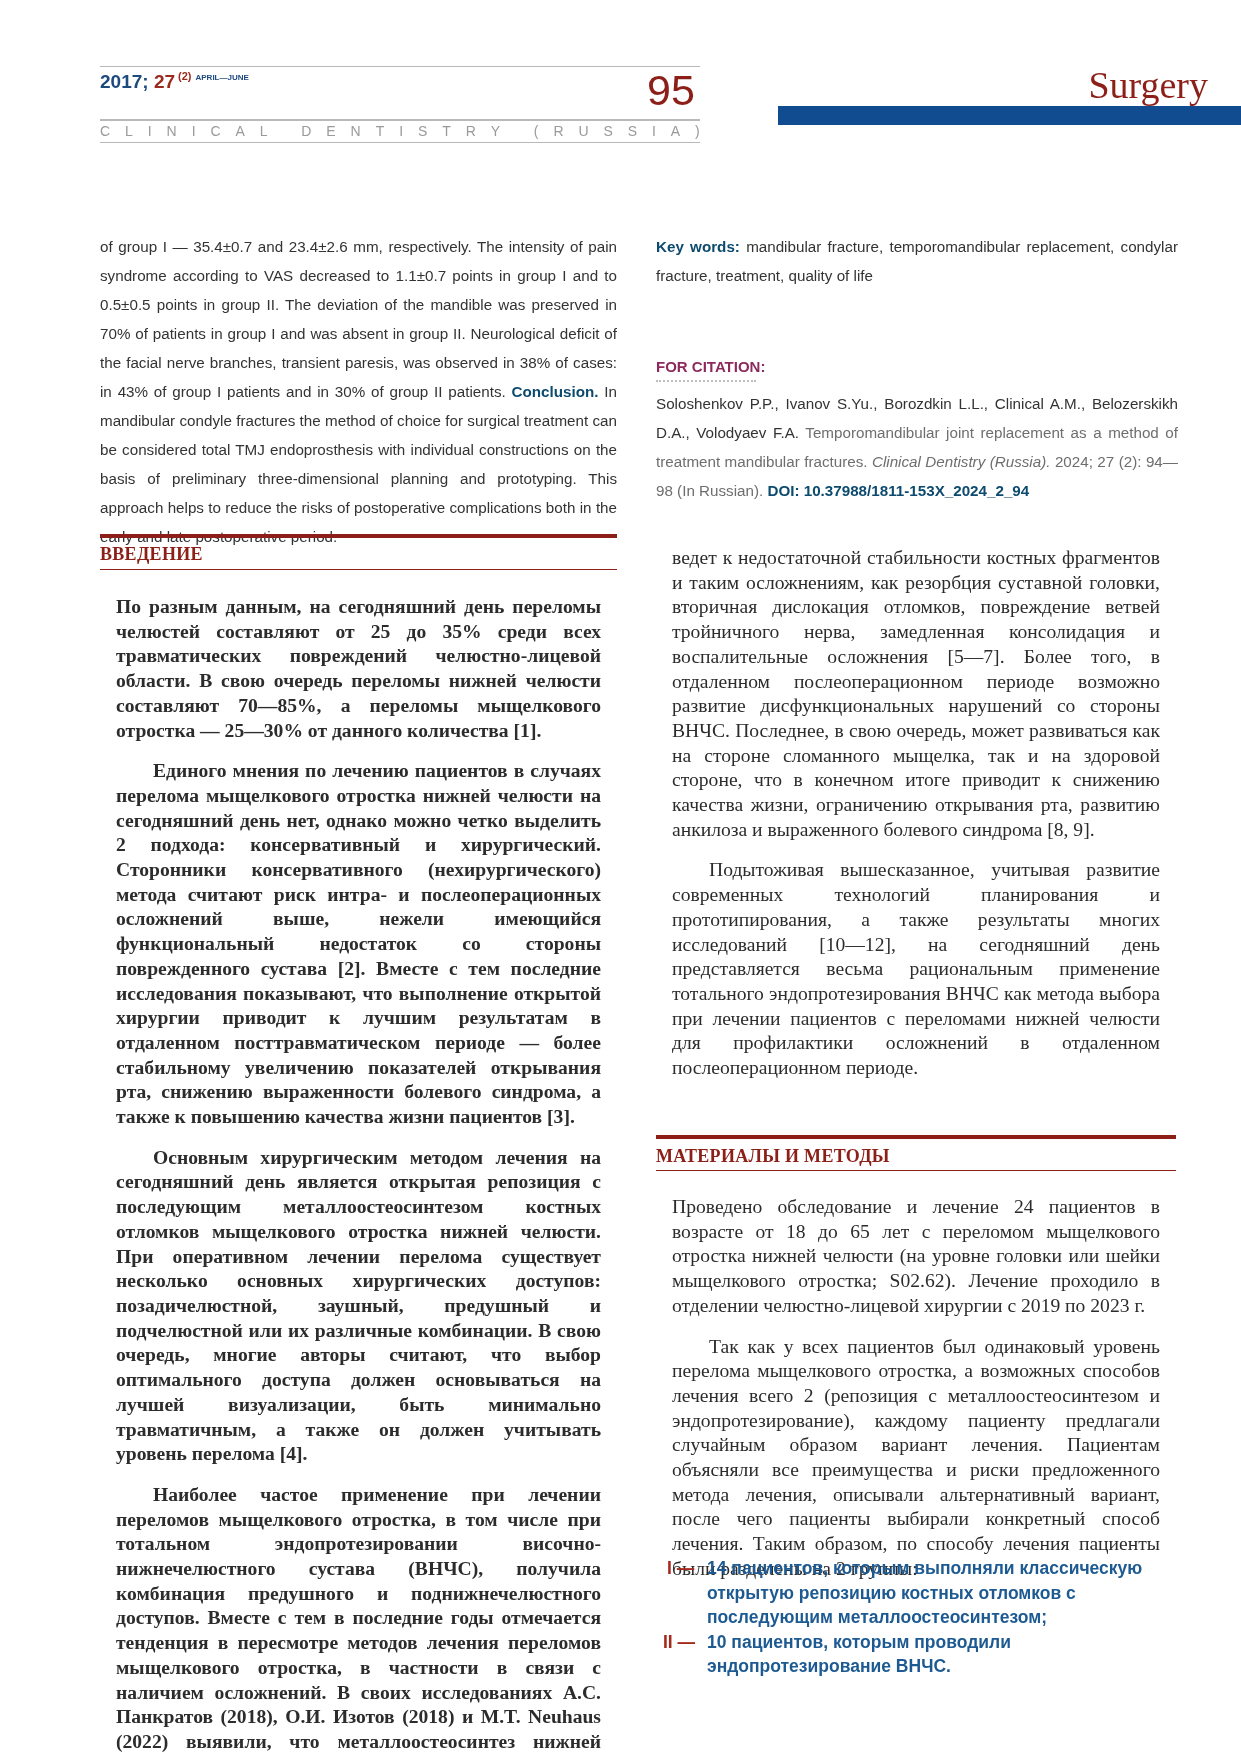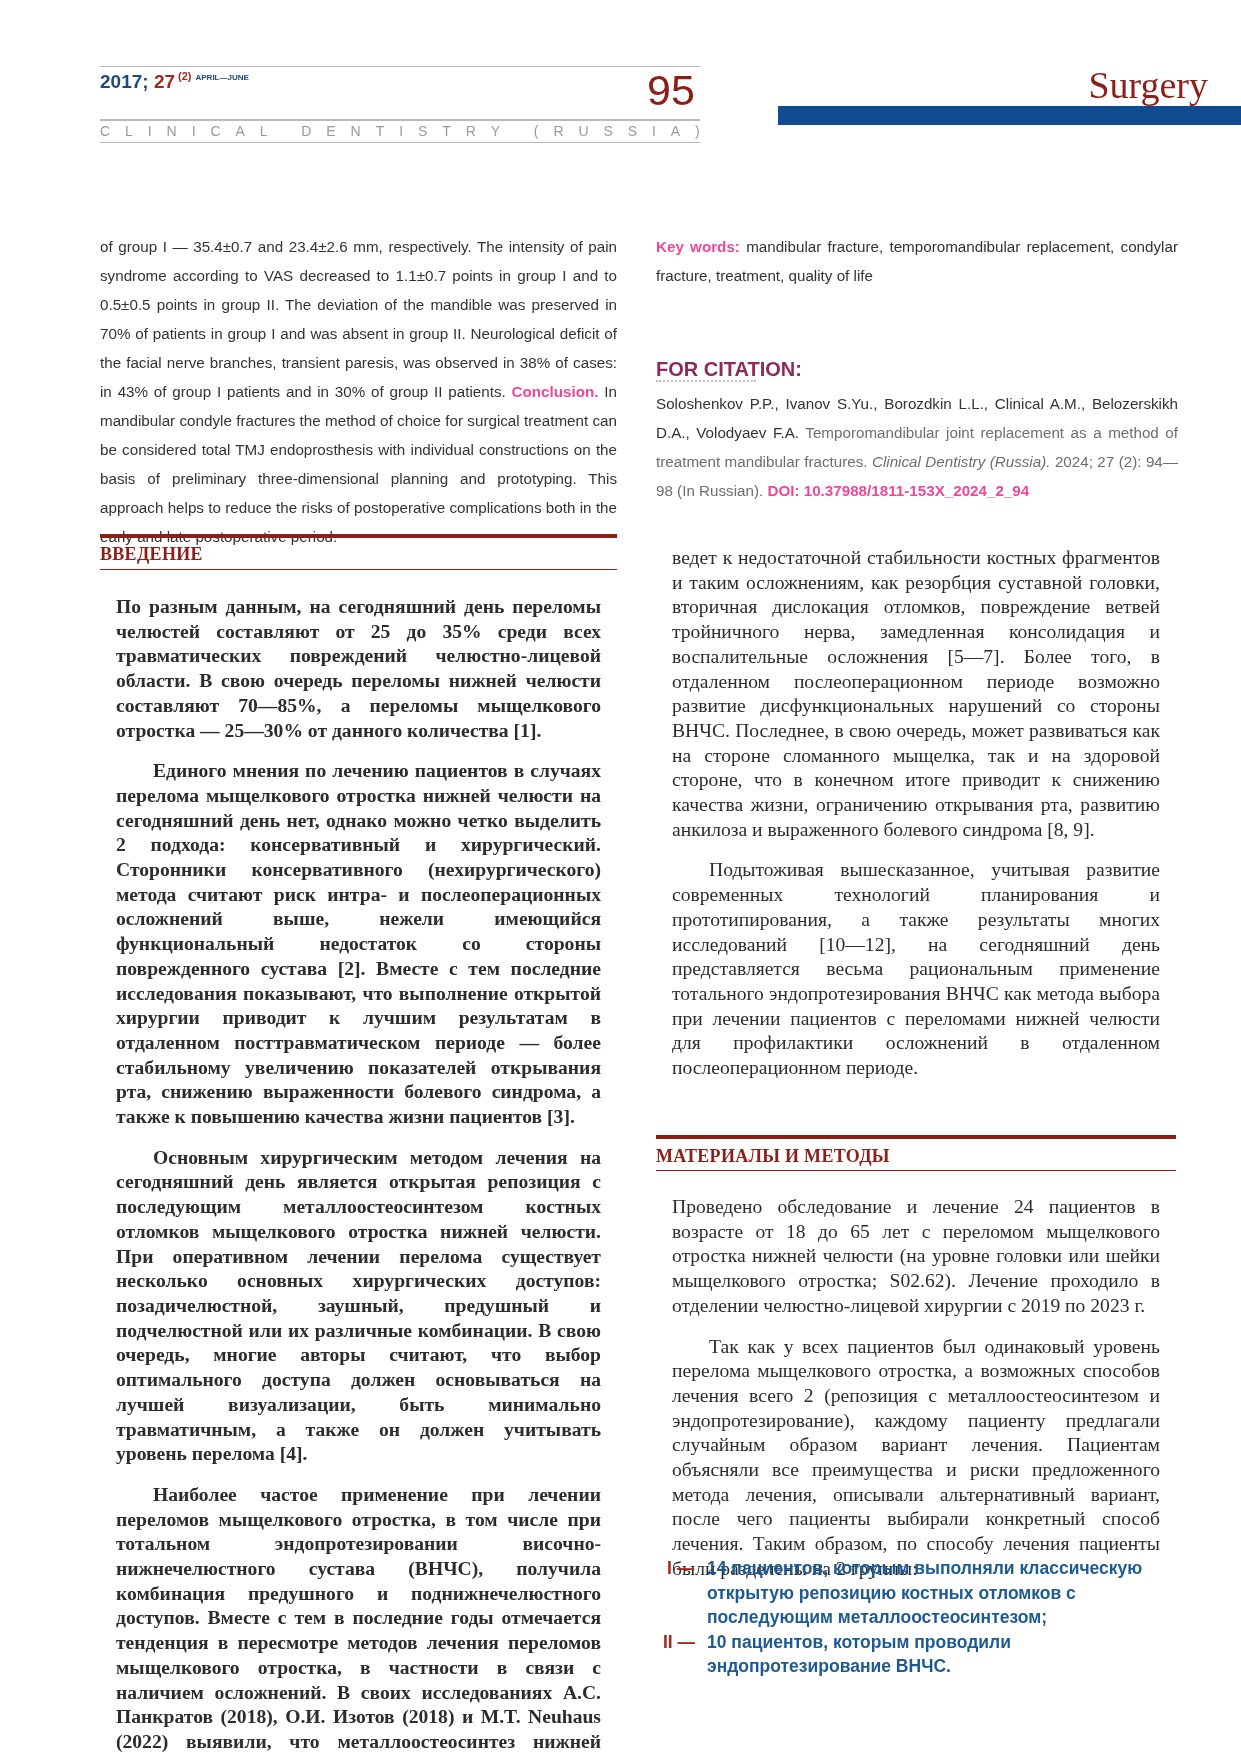--- a/index.html
+++ b/index.html
@@ -17,22 +17,22 @@
   .hdr-journal { left: 100px; top: 123px; width: 600px; font-family: "Liberation Sans", sans-serif; font-size: 14px; color: #9a9a9a; letter-spacing: 0; display: flex; justify-content: space-between; }
   .hdr-journal span { display: inline-block; }
   .hdr-botline { left: 100px; top: 142px; width: 600px; height: 1px; background: #b9b9b9; }
   .hdr-section { left: 900px; top: 63px; width: 308px; text-align: right; font-family: "Liberation Serif", serif; font-size: 38px; color: #8c1f17; }
   .hdr-bar { left: 778px; top: 106px; width: 463px; height: 19px; background: #114c90; }
 
   
   .abs-text { font-family: "Liberation Sans", sans-serif; font-size: 15.2px; line-height: 29px; color: #333; text-align: justify; }
   .abs-left { left: 100px; top: 232px; width: 517px; }
   .abs-right { left: 656px; top: 232px; width: 522px; }
-  .kw-label, .bold { font-weight: bold; color: #ec4899; }
-  .cit-label { left: 656px; top: 358px; font-family: "Liberation Sans", sans-serif; font-weight: bold; font-size: 20px; color: #8c2a5e; }
+  .kw-label, .bold { font-weight: bold; color: #0c4a6e; }
+  .cit-label { left: 656px; top: 358px; font-family: "Liberation Sans", sans-serif; font-weight: bold; font-size: 15px; color: #8c2a5e; }
   .cit-dots { left: 656px; top: 380px; width: 100px; height: 0; border-top: 2px dotted #bdbdbd; }
   .cit-body { left: 656px; top: 389px; width: 522px; }
   .cit-body .authors { color: #333; }
   .cit-body .light { color: #6e6e6e; }
   .cit-body i { color: #6e6e6e; }
 
   
   .sec-head { font-family: "Liberation Serif", serif; font-weight: bold; font-size: 18px; color: #8c1f17; letter-spacing: 0.3px; }
   .sec-topline { height: 4px; background: #8c1f17; }
   .sec-botline { height: 1px; background: #8c1f17; }

